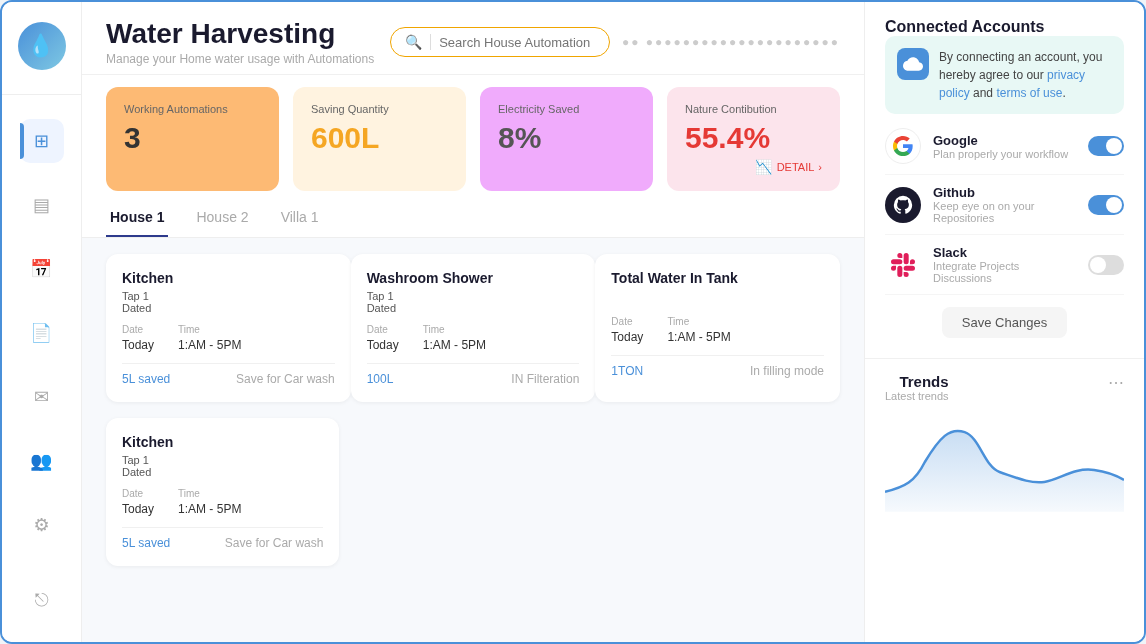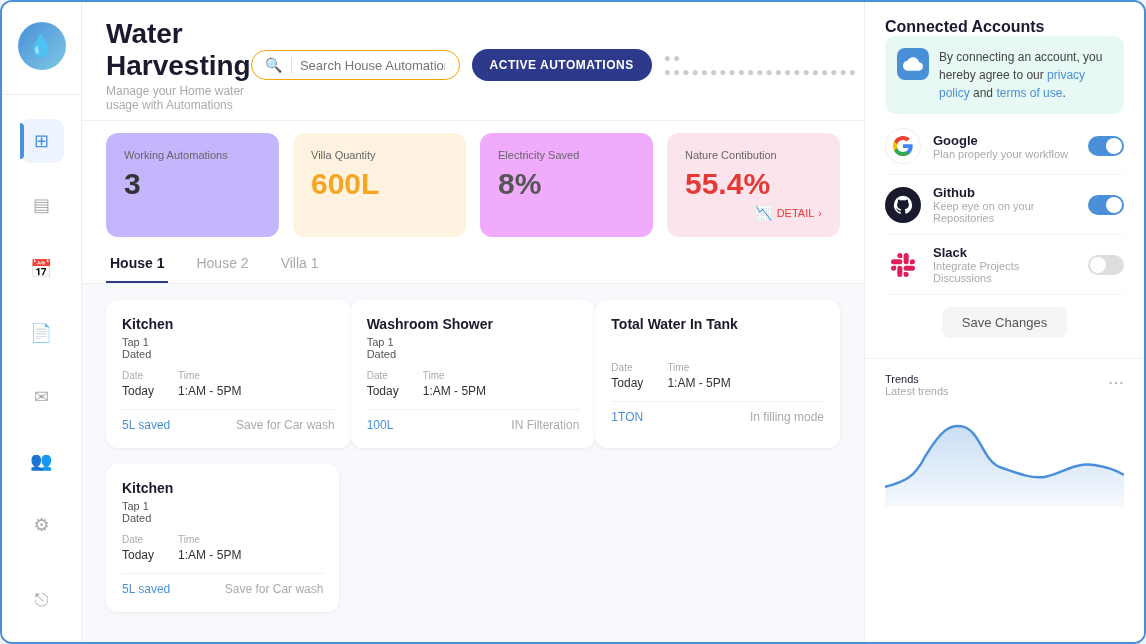--- a/index.html
+++ b/index.html
@@ -29,21 +29,21 @@
     .search-bar input { border: none; outline: none; font-size: 13px; color: #555; width: 100%; background: transparent; }
     .search-icon { color: #999; font-size: 14px; }
     .active-automations-btn { background: #2d3a8c; color: #fff; border: none; border-radius: 20px; padding: 9px 18px; font-size: 12px; font-weight: 600; cursor: pointer; letter-spacing: 0.5px; white-space: nowrap; }
     .header-dots { color: #ccc; font-size: 18px; letter-spacing: 2px; }
 
     
     .quick-stats { padding: 12px 24px 8px; background: #fff; }
     .quick-stats-label { font-size: 13px; font-weight: 600; color: #555; margin-bottom: 10px; }
     .stats-row { display: flex; gap: 14px; }
     .stat-card { flex: 1; border-radius: 12px; padding: 16px 18px; }
-    .stat-card.blue-light { background: #c4b5fd; }
+    .stat-card.blue-light { background: #fdba74; }
     .stat-card.orange-light { background: #fff3e0; }
     .stat-card.purple-light { background: #f0abfc; }
     .stat-card.pink-light { background: #fce4ec; }
     .stat-card-label { font-size: 11px; color: #666; margin-bottom: 6px; }
     .stat-card-value { font-size: 30px; font-weight: 700; color: #333; }
     .stat-card-value.orange { color: #f5a623; }
     .stat-card-value.red { color: #e53935; }
     .stat-card-footer { display: flex; align-items: center; justify-content: flex-end; gap: 4px; font-size: 11px; color: #e53935; margin-top: 4px; }
     .detail-link { font-size: 11px; color: #e53935; cursor: pointer; }
 
@@ -88,21 +88,21 @@
     .toggle.on { background: #4a90d9; }
     .toggle.off { background: #ddd; }
     .toggle::after { content: ''; position: absolute; width: 16px; height: 16px; background: white; border-radius: 50%; top: 2px; transition: left 0.2s; }
     .toggle.on::after { left: 18px; }
     .toggle.off::after { left: 2px; }
 
     .save-btn { background: #f5f5f5; color: #555; border: none; border-radius: 8px; padding: 8px 20px; font-size: 13px; cursor: pointer; display: block; margin: 12px auto 4px; }
 
     .trends-section { padding: 14px 20px; flex: 1; }
     .trends-header { display: flex; justify-content: space-between; align-items: flex-start; margin-bottom: 2px; }
-    .trends-title { font-size: 11px; font-weight: 400; color: #1a1a2e; }
+    .trends-title { font-size: 15px; font-weight: 700; color: #1a1a2e; text-align: right; }
     .trends-sub { font-size: 11px; color: #aaa; }
     .trends-dots { color: #aaa; font-size: 16px; cursor: pointer; }
     .trend-chart { width: 100%; height: 100px; margin-top: 8px; }
   </style>
 </head>
 <body>
 
 <div class="app-frame">
 
   <div class="sidebar">
@@ -133,33 +133,32 @@
           <h1>Water Harvesting</h1>
           <p>Manage your Home water usage with Automations</p>
         </div>
       </div>
       <div class="header-right">
         <div class="search-bar">
           <span class="search-icon">🔍</span>
           <span style="width:1px;height:16px;background:#ddd;display:inline-block;"></span>
           <input type="text" placeholder="Search House Automation" style="">
         </div>
-        <button class="active-automations-btn">ACTIVE AUTOMATIONS</button>
         <span class="header-dots" style="font-size:12px;color:#ccc;">●● ●●●●●●●●●●●●●●●●●●●●●</span>
       </div>
     </div>
 
     <div class="quick-stats">
       <div class="stats-row">
         <div class="stat-card blue-light">
           <div class="stat-card-label">Working Automations</div>
           <div class="stat-card-value" style="color:#333;">3</div>
         </div>
         <div class="stat-card orange-light">
-          <div class="stat-card-label">Villa Quantity</div>
+          <div class="stat-card-label">Saving Quantity</div>
           <div class="stat-card-value orange">600L</div>
         </div>
         <div class="stat-card purple-light">
           <div class="stat-card-label">Electricity Saved</div>
           <div class="stat-card-value" style="color:#555;">8%</div>
         </div>
         <div class="stat-card pink-light">
           <div class="stat-card-label">Nature Contibution</div>
           <div class="stat-card-value red">55.4%</div>
           <div class="stat-card-footer">

